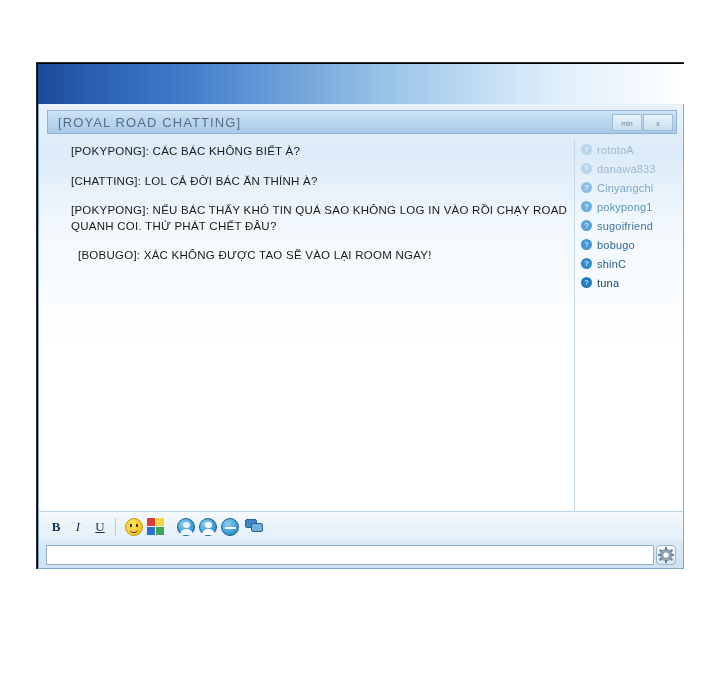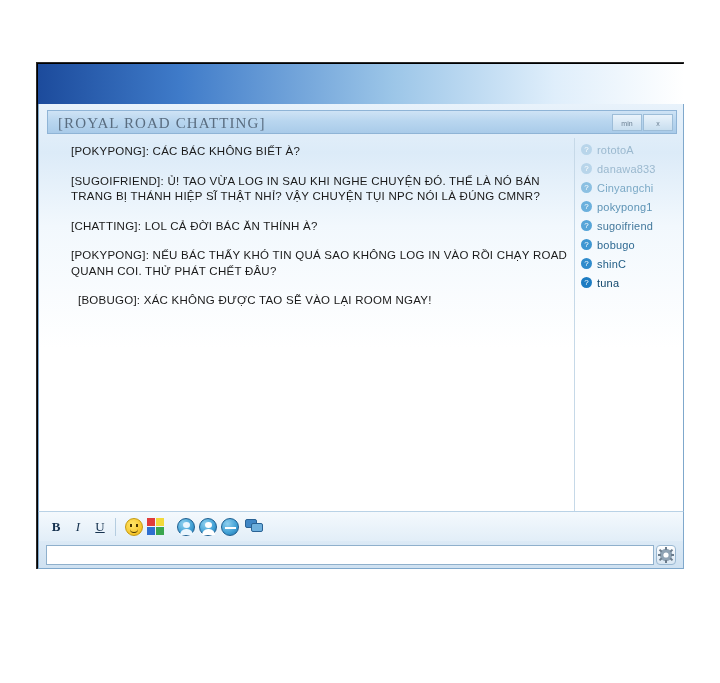--- a/index.html
+++ b/index.html
@@ -53,24 +53,24 @@
     width: 630px;
     height: 24px;
     background: linear-gradient(to bottom, #cfe3f5 0%, #b9d6ef 45%, #a9cbe9 100%);
     border: 1px solid #8fb4d6;
     box-sizing: border-box;
   }
   .chat-title-text {
     position: absolute;
     left: 10px;
     top: 4px;
-    font-size: 15px;
+    font-size: 13px;
     letter-spacing: 1.1px;
     color: #5a6d80;
-    font-family: Liberation Serif, serif;
+    font-family: Liberation Sans, sans-serif;
     white-space: nowrap;
   }
   .title-btn {
     position: absolute;
     top: 3px;
     width: 30px;
     height: 17px;
     background: linear-gradient(to bottom,#eaf3fb,#c8deef);
     border: 1px solid #9dbdd8;
     font-size: 7px;
@@ -334,21 +334,20 @@
   <div class="window-body">
 
     <div class="chat-title-bar">
       <div class="chat-title-text">[ROYAL ROAD CHATTING]</div>
       <div class="title-btn b1">min</div>
       <div class="title-btn b2">x</div>
     </div>
 
     <div class="messages">
       <div class="msg">[POKYPONG]: CÁC BÁC KHÔNG BIẾT À?</div>
-      <div class="msg">[SUGOIFRIEND]: Ủ! TAO VỪA LOG IN SAU KHI NGHE CHUYỆN ĐÓ. THẾ LÀ NÓ BÁN TRANG BỊ THÁNH HIỆP SĨ THẬT NHỈ? VẬY CHUYỆN TỤI NPC NÓI LÀ ĐÚNG CMNR?</div>
       <div class="msg">[CHATTING]: LOL CẢ ĐỜI BÁC ĂN THÍNH À?</div>
       <div class="msg">[POKYPONG]: NẾU BÁC THẤY KHÓ TIN QUÁ SAO KHÔNG LOG IN VÀO RỒI CHẠY ROAD QUANH COI. THỬ PHÁT CHẾT ĐÂU?</div>
       <div class="msg indent">[BOBUGO]: XÁC KHÔNG ĐƯỢC TAO SẼ VÀO LẠI ROOM NGAY!</div>
     </div>
 
     <div class="v-divider"></div>
 
     <div class="userlist">
       <div class="user-row">
         <span class="user-badge" style="background:#b8d5ea">?</span>

